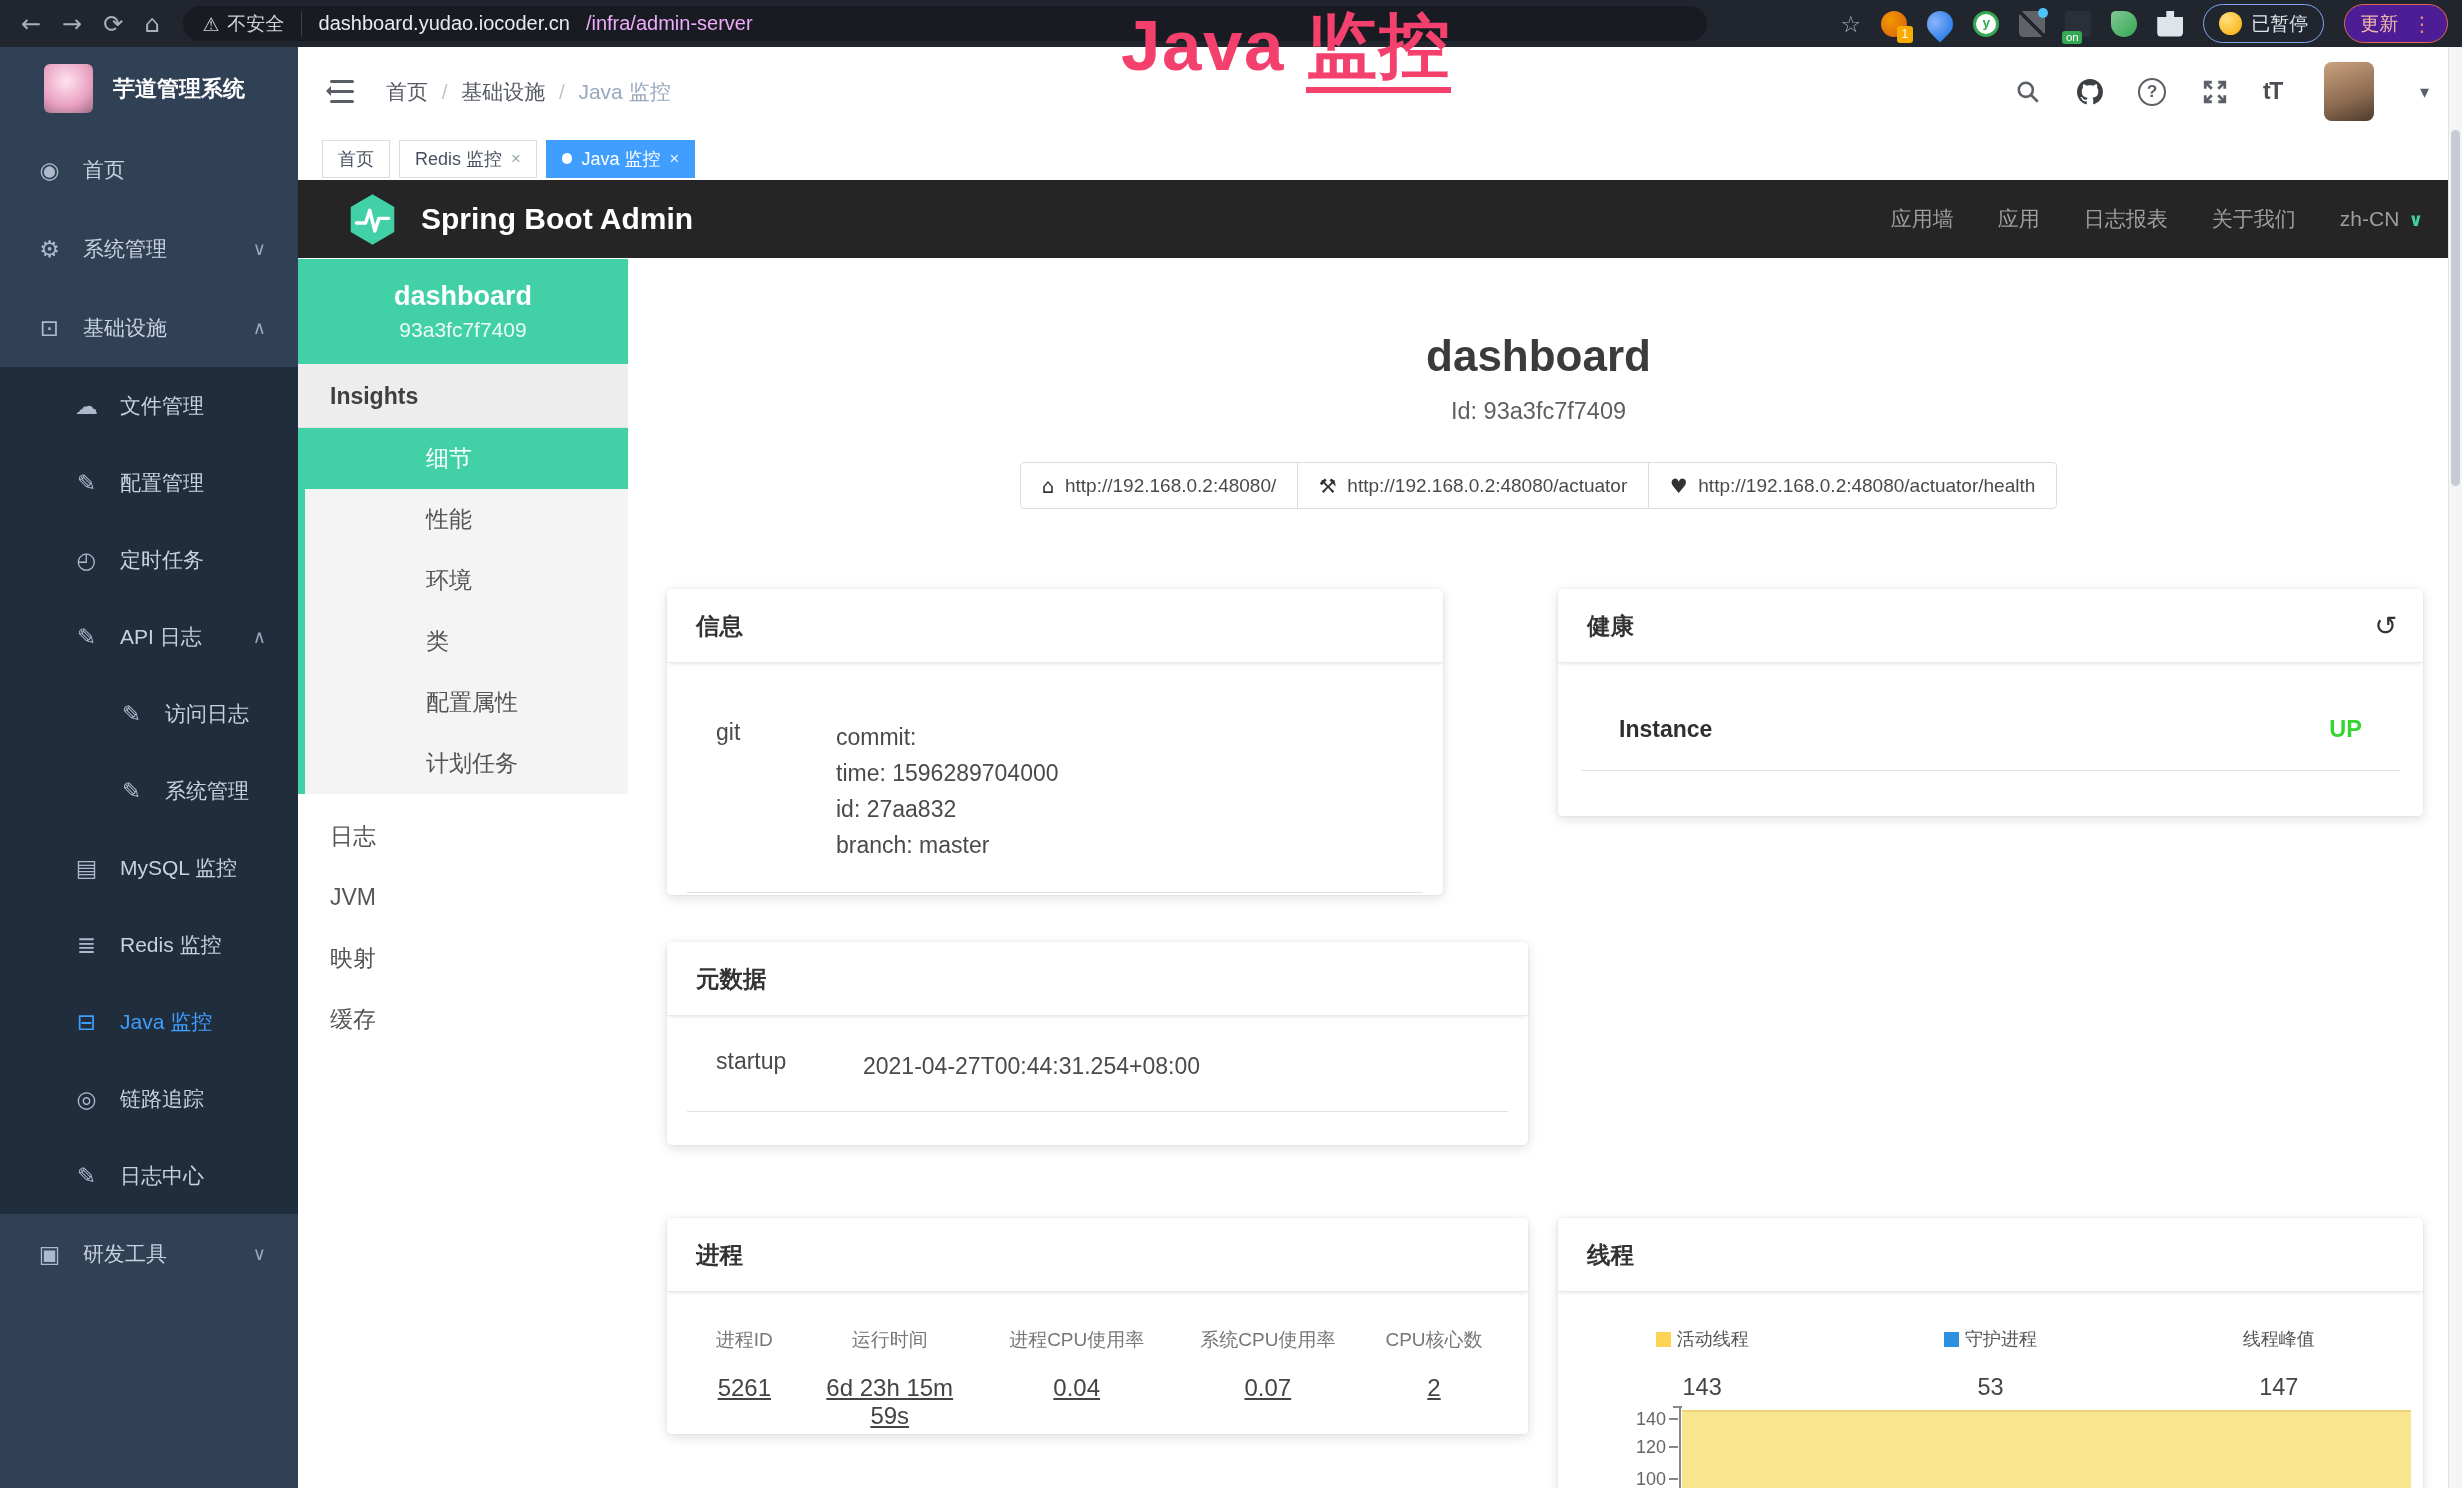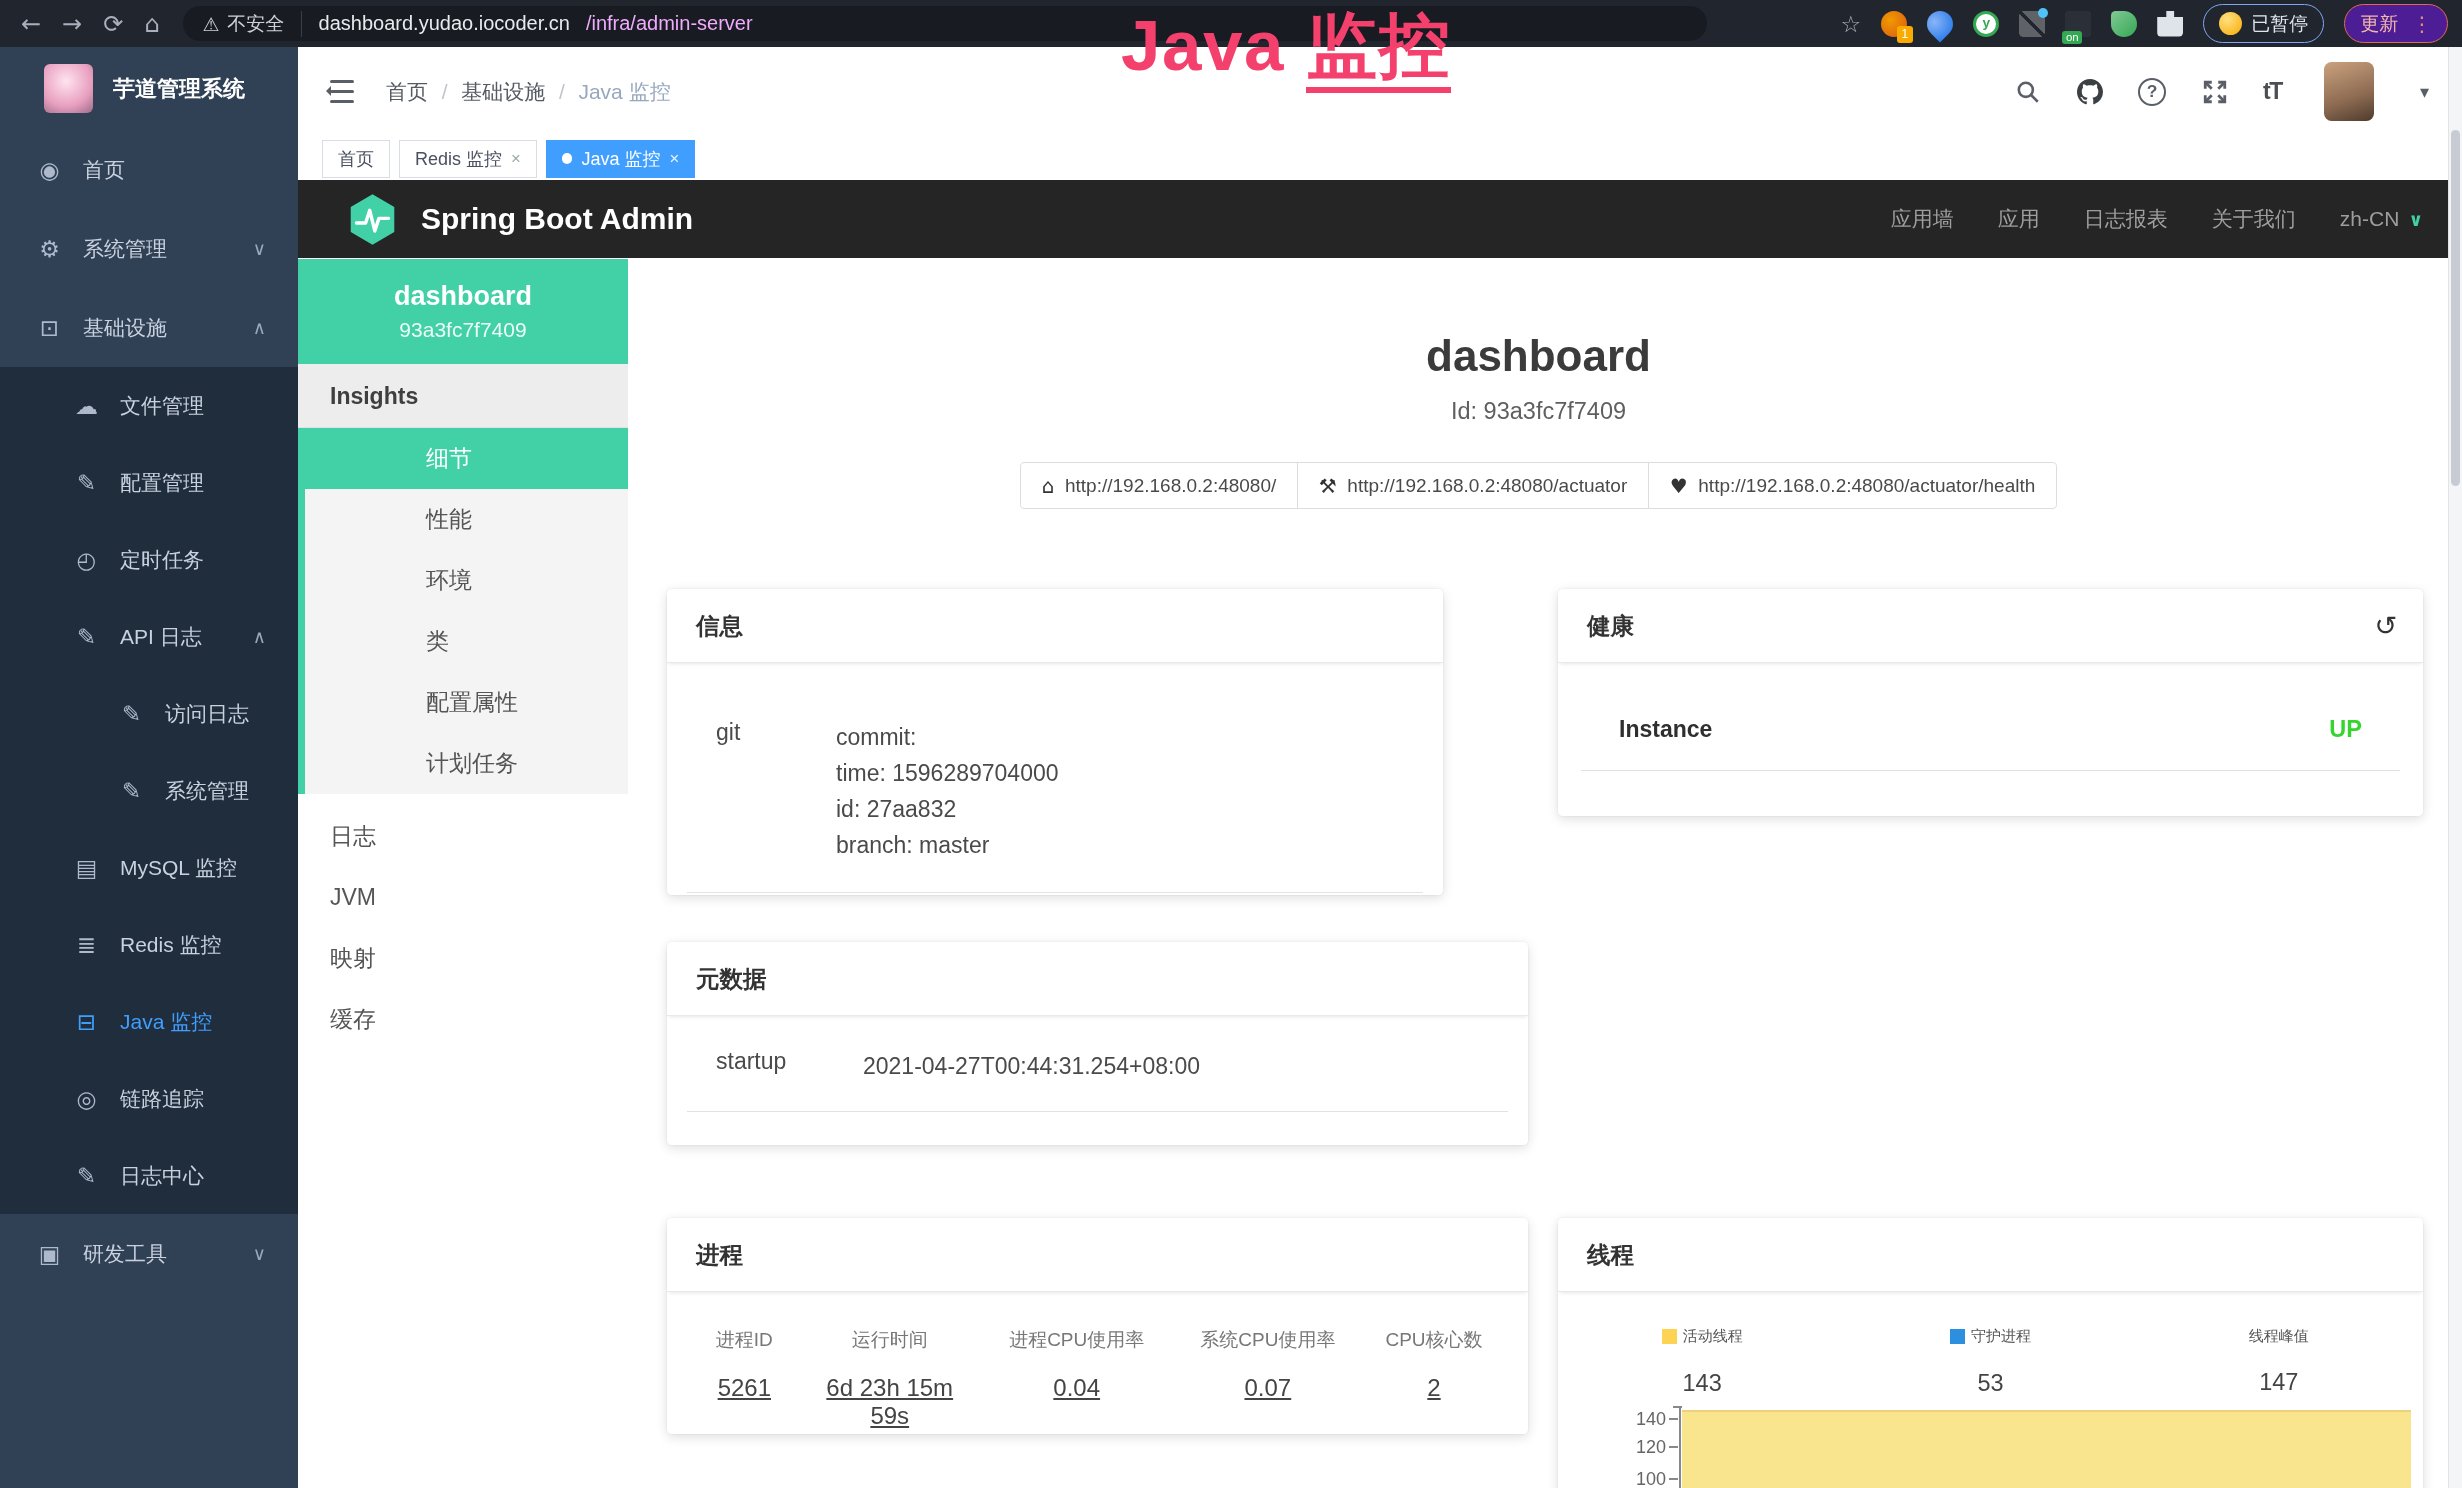--- a/index.html
+++ b/index.html
@@ -129,21 +129,21 @@
   .card-meta .kv-row{padding:32px 0 27px;}
   .card-meta .kv-val{padding-left:27px;}
 
   .ptable{display:flex;padding:35px 15px 30px;text-align:center;}
   .pcol1{width:15%;} .pcol2{width:20%;} .pcol3{width:25%;} .pcol4{width:21%;} .pcol5{width:19%;}
   .ph{font-size:19px;color:#777;margin-bottom:21px;}
   .pv{font-size:24px;color:#444;text-decoration:underline;}
 
   .legend{display:flex;padding:35px 0 0;text-align:center;}
   .lcol{width:33.33%;}
-  .lhead{font-size:15px;color:#555;display:inline-flex;align-items:center;gap:6px;}
+  .lhead{font-size:18px;color:#555;display:inline-flex;align-items:center;gap:6px;}
   .sq{width:15px;height:15px;display:inline-block;}
   .sq-y{background:#fdd354;} .sq-b{background:#2d8fe0;}
   .lval{font-size:23.5px;color:#444;margin-top:23px;}
 
   .tchart{position:absolute;left:0;right:0;top:186px;height:319px;}
   .ylab{position:absolute;width:46px;left:62px;text-align:right;font-size:18px;color:#666;}
   .ytick{position:absolute;left:111px;width:9px;height:2.3px;background:#888;}
   .yaxis{position:absolute;left:121px;top:1.5px;bottom:-30px;width:2.3px;background:#888;}
   .ynub{position:absolute;left:115px;top:1.5px;width:9px;height:2.3px;background:#888;}
   .area{position:absolute;left:124px;right:12px;top:6px;bottom:-46px;background:#f8e58d;border-top:2.3px solid #eed27a;}

